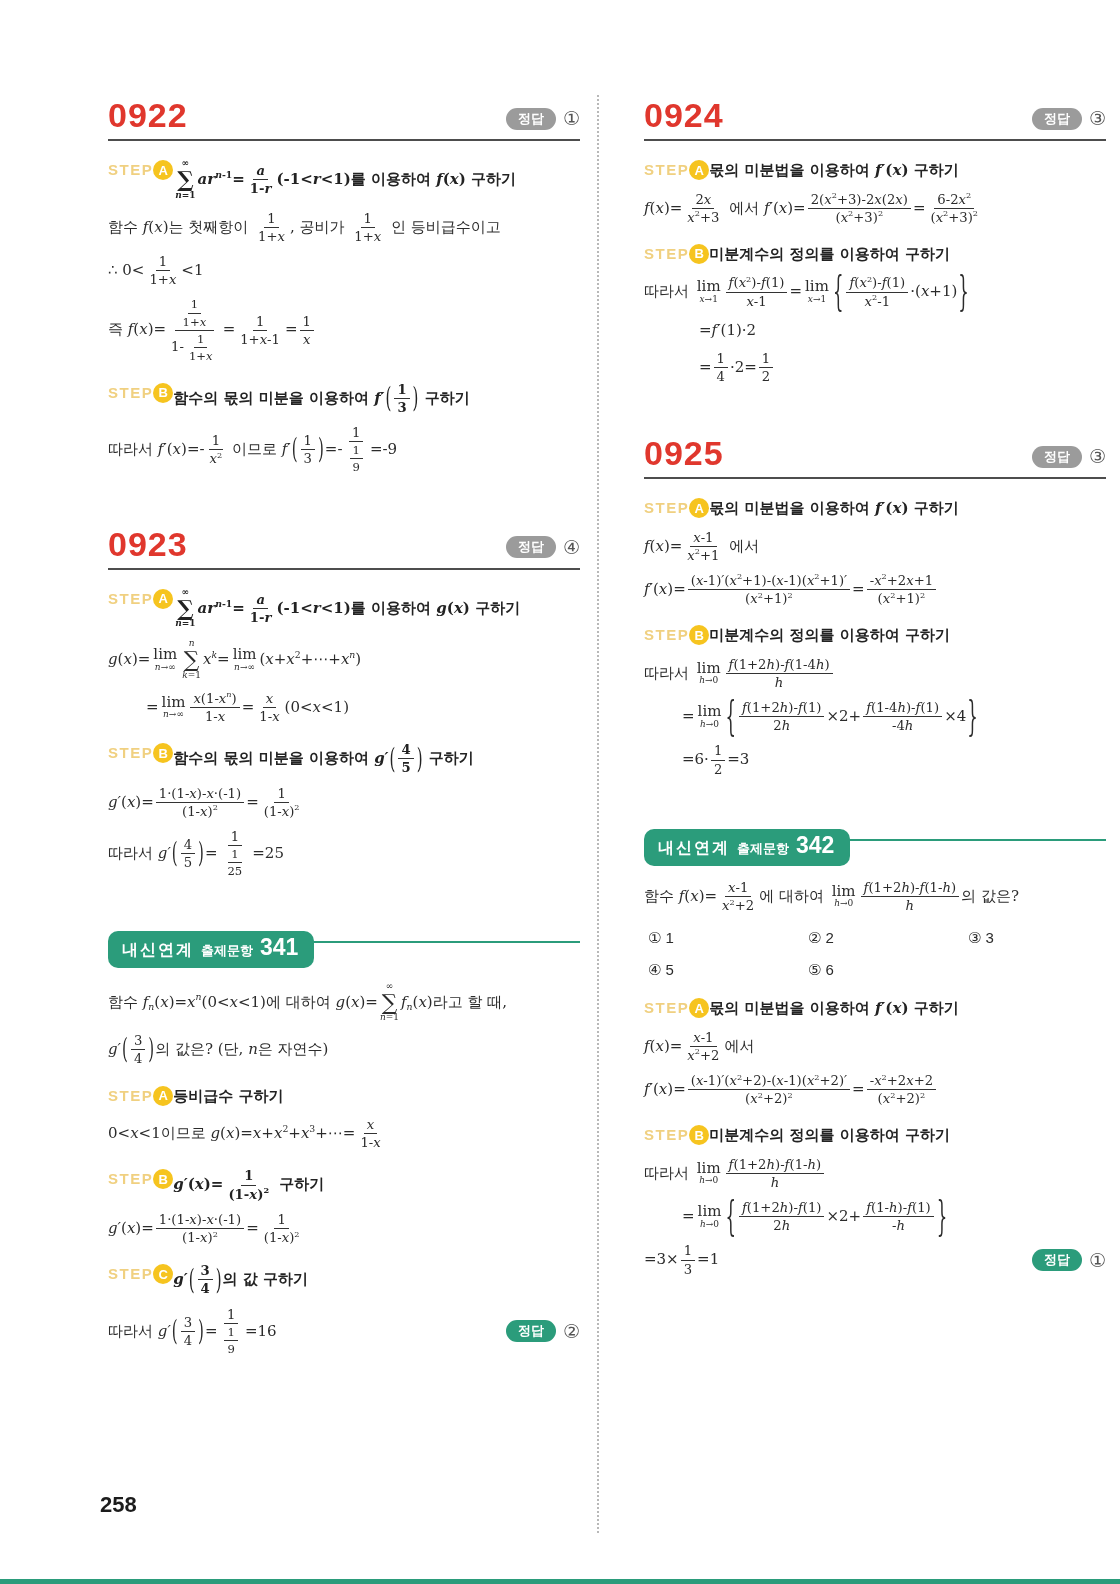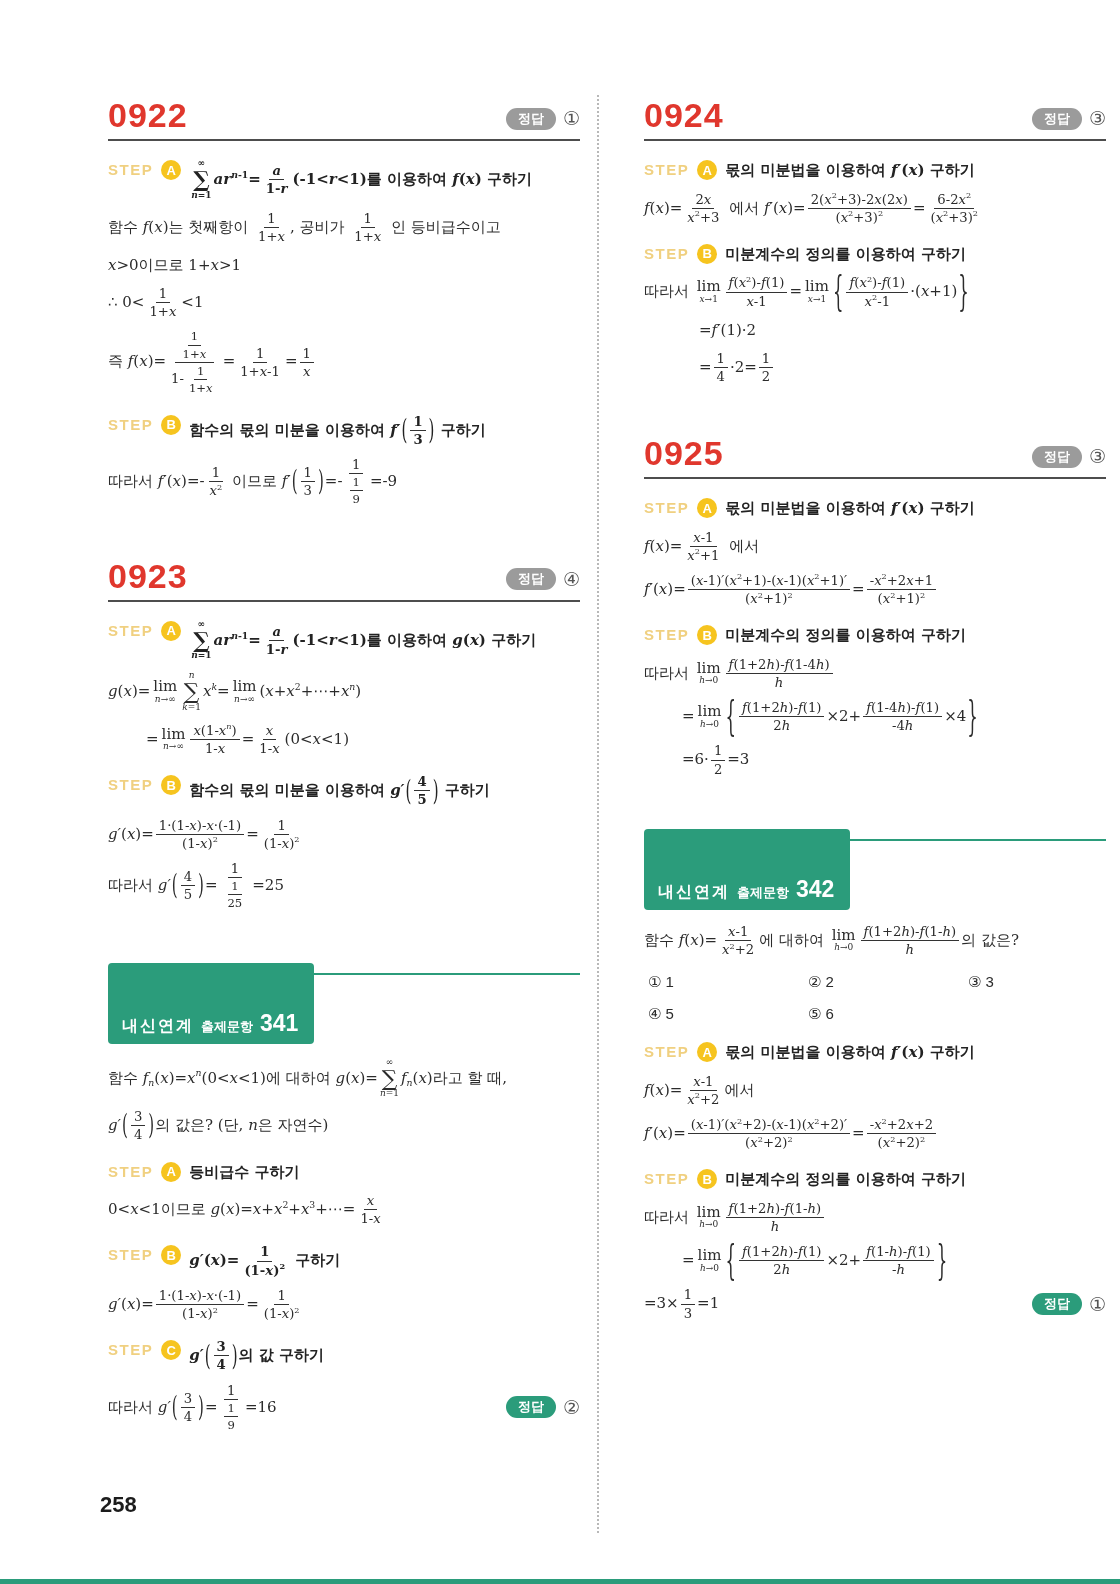--- a/index.html
+++ b/index.html
@@ -16,21 +16,21 @@
   section.problem{margin-bottom:52px;}
   .prob-head{display:flex;justify-content:space-between;align-items:flex-end;}
   .prob-id{font-size:34px;font-weight:800;color:#e0372d;letter-spacing:1px;line-height:1;}
   .ans-wrap{display:flex;align-items:center;gap:7px;padding-bottom:2px;}
   .ans-pill{background:#9b9b9b;color:#fff;border-radius:12px;padding:2px 12px;font-size:13px;font-weight:700;}
   .ans-pill.green{background:#2b9c7b;}
   .ans-num{font-size:19px;color:#555;}
   .prob-rule{border-top:2px solid #4d4d4d;margin-top:7px;margin-bottom:16px;}
 
   
-  .step-row{display:flex;align-items:flex-start;gap:8px;margin:18px 0 10px 0;}
+  .step-row{display:flex;align-items:flex-start;margin:18px 0 10px 0;}
   .step-label{color:#f0d080;font-weight:800;font-size:15px;letter-spacing:1.5px;padding-top:2px;}
   .step-badge{flex:none;width:20px;height:20px;border-radius:50%;background:#f6c41f;color:#fff;
               font-weight:800;font-size:13px;display:flex;align-items:center;justify-content:center;margin-top:1px;}
   .step-title{font-weight:800;font-size:15px;color:#222;line-height:1.5;}
 
   
   .math-line{margin:10px 0;font-size:15px;line-height:1.4;white-space:nowrap;}
   .i1{margin-left:38px;}
   .i2{margin-left:55px;}
   .mi{font-family:"DejaVu Serif","Liberation Serif",serif;font-style:italic;}
@@ -52,24 +52,24 @@
   .msub{font-size:0.62em;vertical-align:sub;line-height:0;}
   .bigd{display:inline-block;vertical-align:middle;font-family:"DejaVu Serif",serif;
         font-weight:300;margin:0 1px;}
   .bigd.paren{transform:scaleY(1.9);}
   .bigd.curly{transform:scaleY(2.5);font-size:1.1em;}
 
   
   section.linked{margin-top:44px;}
   .linked-head{display:flex;align-items:flex-start;margin-bottom:14px;}
   .linked-badge{flex:none;display:inline-flex;align-items:baseline;gap:7px;background:#2b9c7b;color:#fff;
-                border-radius:4px;padding:6px 16px 7px 14px;}
+                border-radius:10px;padding:6px 16px 7px 14px;}
   .lb-main{font-size:16px;font-weight:800;letter-spacing:2px;}
   .lb-sub{font-size:13px;font-weight:600;}
-  .lb-num{font-size:23px;font-weight:800;line-height:0.9;margin-top:44px;}
+  .lb-num{font-size:23px;font-weight:800;line-height:0.9;}
   .linked-line{flex:1;border-top:2px solid #2b9c7b;margin-top:10px;}
   .choices{display:grid;grid-template-columns:160px 160px 1fr;row-gap:14px;margin:16px 0 8px 4px;
            font-size:15px;}
   .answer-row{display:flex;justify-content:space-between;align-items:center;}
   .answer-row .math-line{margin:0;}
   .final-ans{display:flex;align-items:center;gap:7px;}
 </style>
 </head>
 <body>
 
@@ -96,21 +96,20 @@
               <span class="den"><span class="mo">1-</span><span class="mi">r</span></span>
             </span><span class="mo">(-1&lt;</span><span class="mi">r</span><span class="mo">&lt;1)</span><span class="ko">를</span><span class="mo"> </span><span class="ko">이용하여</span><span class="mo"> </span><span class="mi">f</span><span class="mo">(</span><span class="mi">x</span><span class="mo">) </span><span class="ko">구하기</span></span>
         </div>
         <div class="math-line"><span class="ko">함수</span><span class="mo"> </span><span class="mi">f</span><span class="mo">(</span><span class="mi">x</span><span class="mo">)</span><span class="ko">는</span><span class="mo"> </span><span class="ko">첫째항이</span><span class="mo"> </span><span class="frac">
             <span class="num"><span class="mo">1</span></span>
             <span class="den"><span class="mo">1+</span><span class="mi">x</span></span>
           </span><span class="mo">, </span><span class="ko">공비가</span><span class="mo"> </span><span class="frac">
             <span class="num"><span class="mo">1</span></span>
             <span class="den"><span class="mo">1+</span><span class="mi">x</span></span>
           </span><span class="mo"> </span><span class="ko">인</span><span class="mo"> </span><span class="ko">등비급수이고</span></div>
-        <div class="math-line"><span class="mi">x</span><span class="mo">&gt;0</span><span class="ko">이므로</span><span class="mo"> 1+</span><span class="mi">x</span><span class="mo">&gt;1</span></div>
         <div class="math-line"><span class="mo">∴ 0&lt;</span><span class="frac">
             <span class="num"><span class="mo">1</span></span>
             <span class="den"><span class="mo">1+</span><span class="mi">x</span></span>
           </span><span class="mo">&lt;1</span></div>
         <div class="math-line"><span class="ko">즉</span><span class="mo"> </span><span class="mi">f</span><span class="mo">(</span><span class="mi">x</span><span class="mo">)=</span><span class="frac">
             <span class="num"><span class="frac">
                 <span class="num"><span class="mo">1</span></span>
                 <span class="den"><span class="mo">1+</span><span class="mi">x</span></span>
               </span></span>
             <span class="den"><span class="mo">1-</span><span class="frac">

